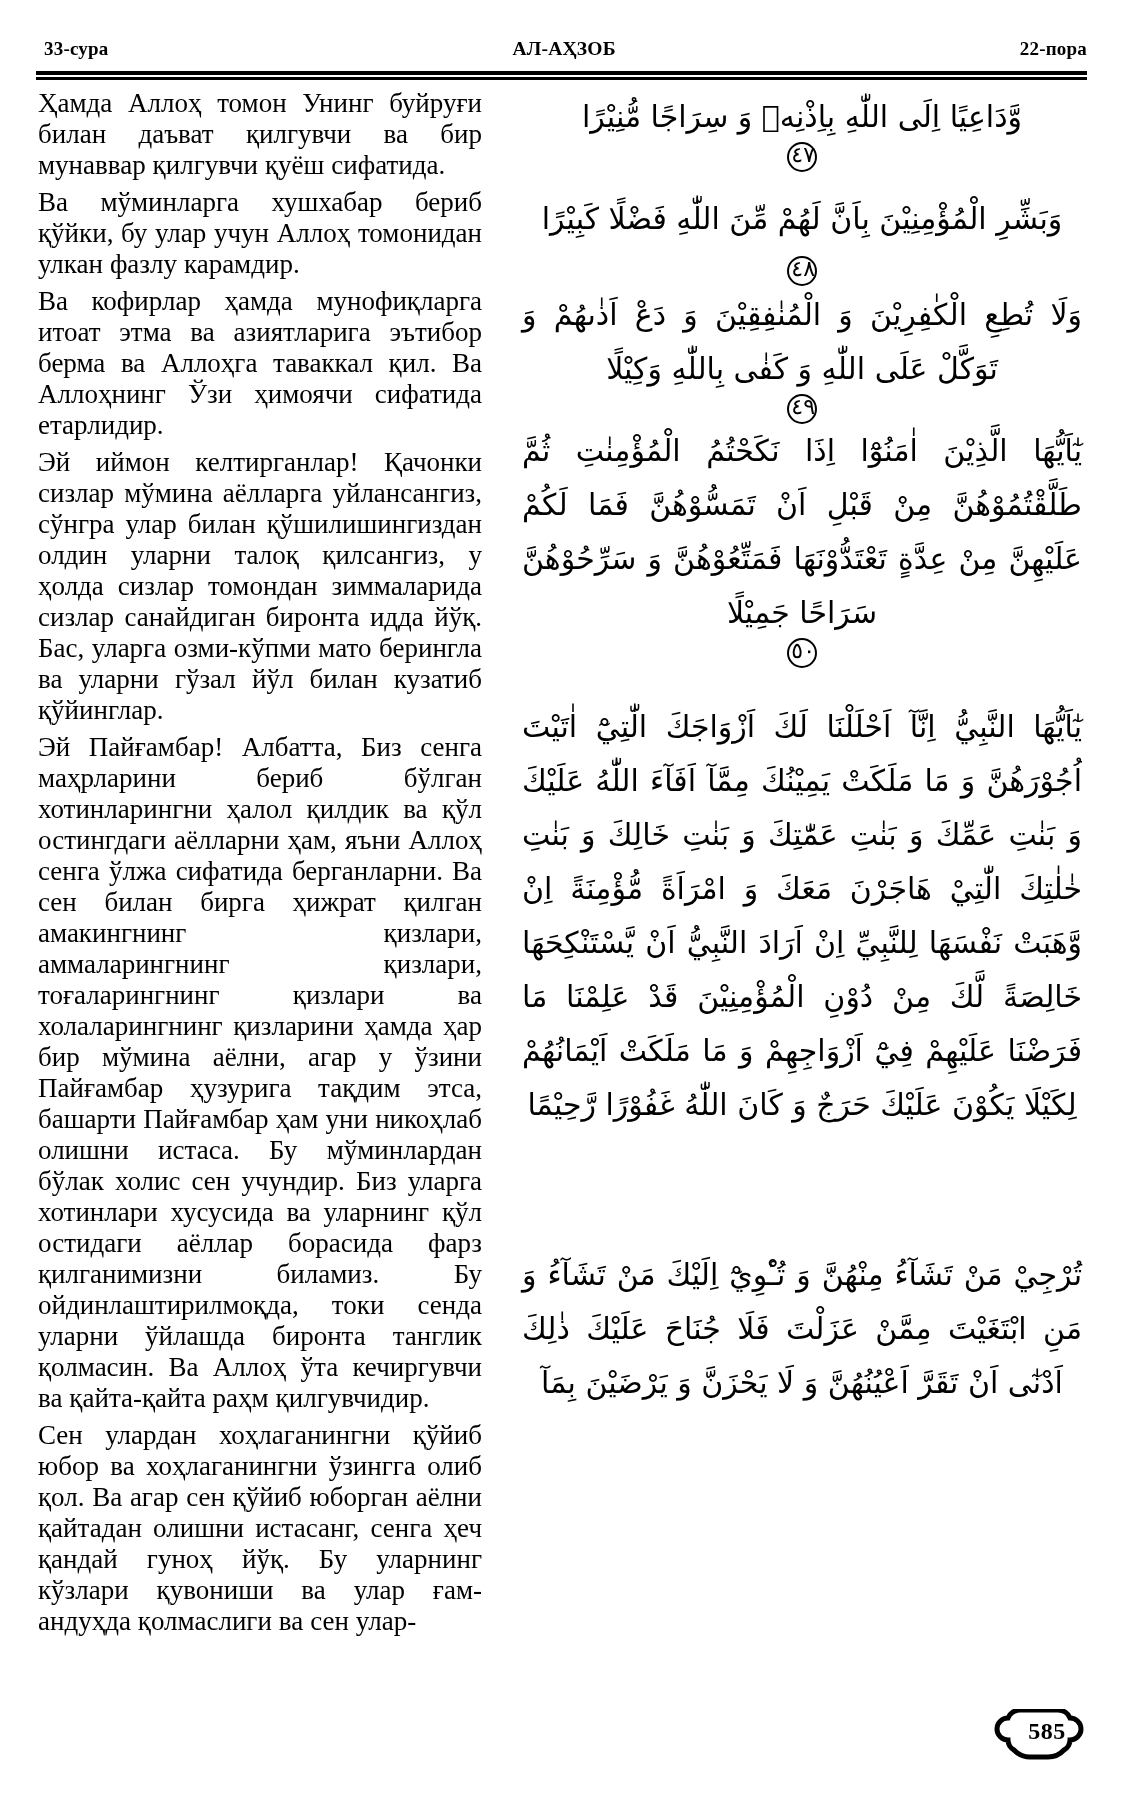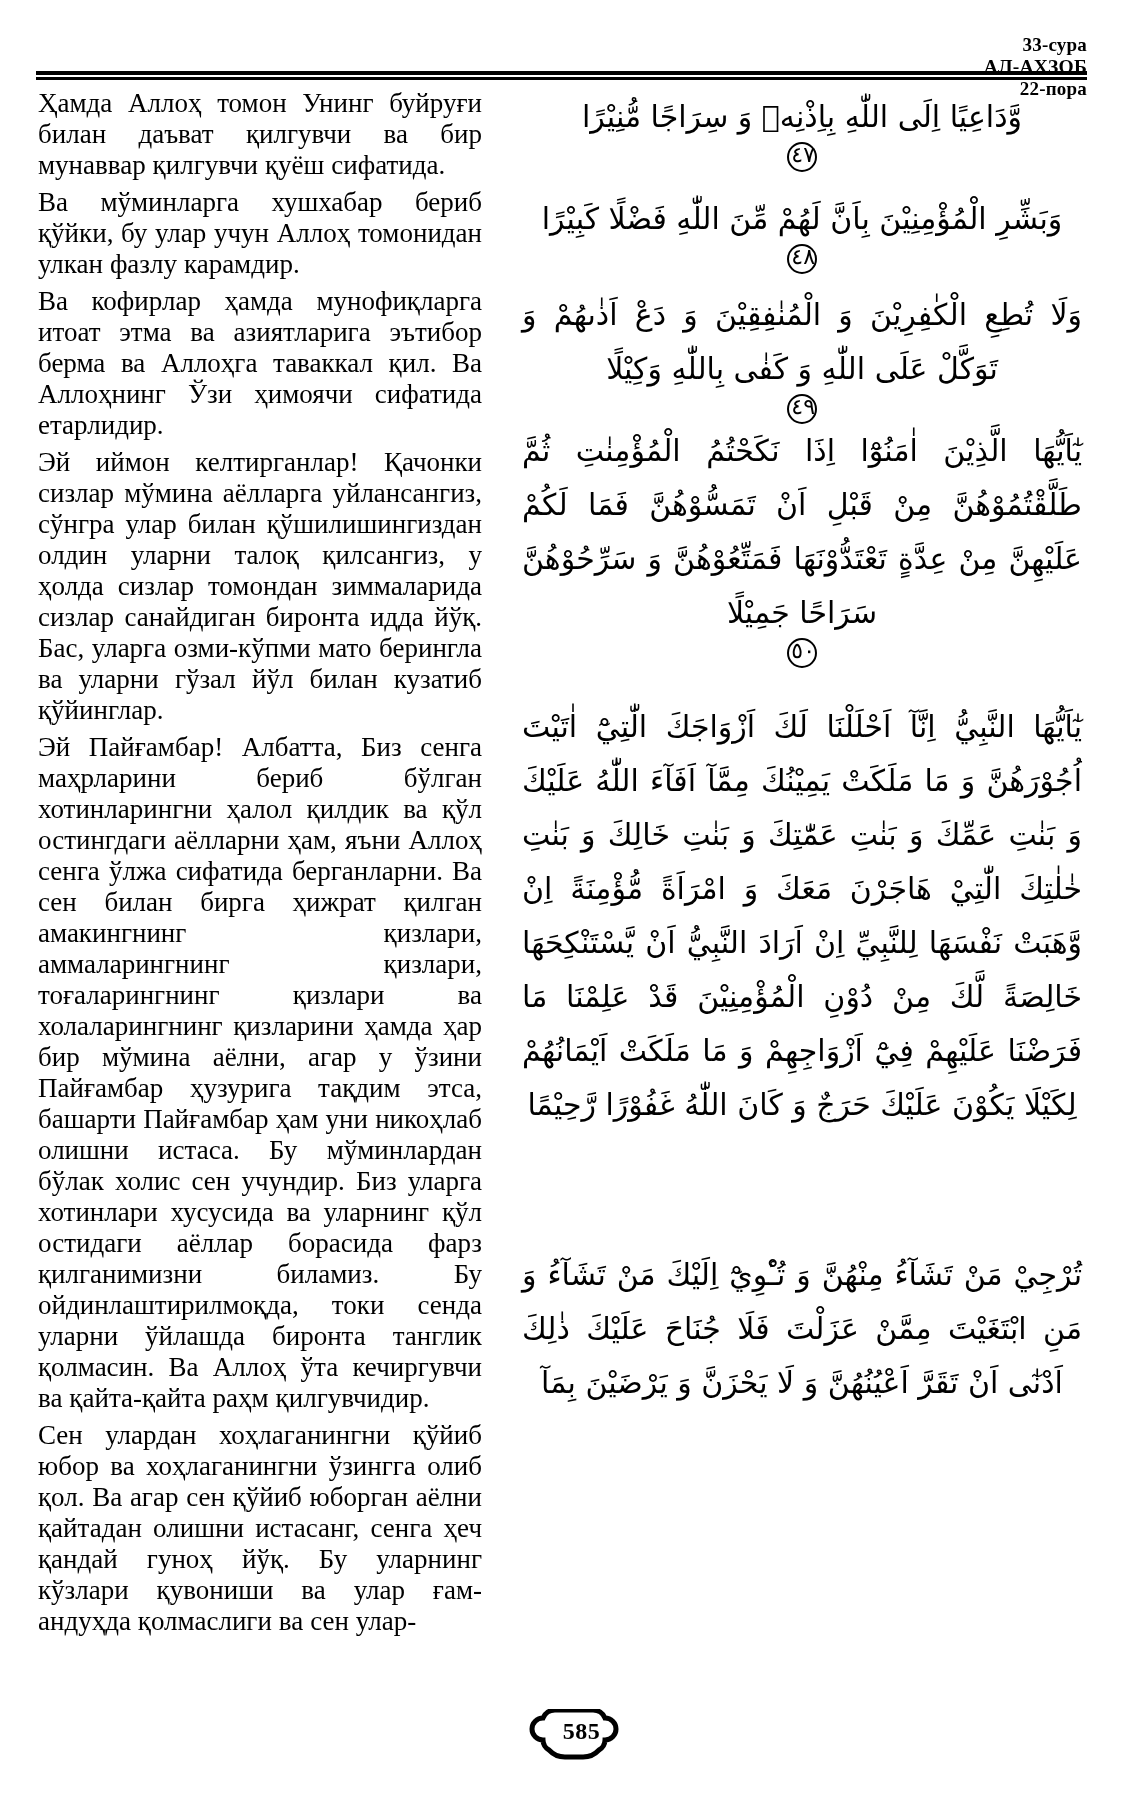--- a/index.html
+++ b/index.html
@@ -20,30 +20,29 @@
     position: absolute;
     inset: 0;
     width: 1123px;
     height: 1804px;
   }
 
   
   .running-head {
     position: absolute;
     top: 34px;
-    left: 36px;
+    left: 44px;
     right: 36px;
     height: 30px;
     display: flex;
-    align-items: flex-end;
+    align-items: center;
     justify-content: space-between;
     font-weight: bold;
     font-size: 19px;
     letter-spacing: 0.2px;
-    flex-direction: column;
   }
   .running-head .rh-left  { text-align: left;  }
   .running-head .rh-mid   { text-align: center; flex: 1; font-size: 19.5px; }
   .running-head .rh-right { text-align: right; }
 
   .rule-group {
     position: absolute;
     top: 71px;
     left: 36px;
     right: 36px;
@@ -130,21 +129,21 @@
 
   
   .folio {
     position: absolute;
     left: 0;
     right: 0;
     top: 1702px;
     height: 70px;
     display: flex;
     align-items: center;
-    justify-content: center;
+    justify-content: flex-end;
     padding-left: 40px;
   }
   .folio-orn {
     position: relative;
     width: 152px;
     height: 56px;
   }
   .folio-orn svg { display: block; }
   .folio-num {
     position: absolute;
@@ -190,21 +189,21 @@
     <div class="col-ar">
       <div class="ar-block-1">
         <p class="verse-ar">وَّدَاعِيًا اِلَى اللّٰهِ بِاِذْنِهٖ وَ سِرَاجًا مُّنِيْرًا</p>
         <div style="text-align:center;direction:rtl;">
           <span class="ayah-mark">٤٧</span>
         </div>
       </div>
 
       <div class="ar-block-2">
         <p class="verse-ar">وَبَشِّرِ الْمُؤْمِنِيْنَ بِاَنَّ لَهُمْ مِّنَ اللّٰهِ فَضْلًا كَبِيْرًا</p>
-        <div style="text-align:center;direction:rtl;">
+        <div style="text-align:center;direction:rtl;margin-top:12px;">
           <span class="ayah-mark">٤٨</span>
         </div>
       </div>
 
       <div class="ar-block-3">
         <p class="verse-ar">وَلَا تُطِعِ الْكٰفِرِيْنَ وَ الْمُنٰفِقِيْنَ وَ دَعْ اَذٰىهُمْ وَ تَوَكَّلْ عَلَى اللّٰهِ وَ كَفٰى بِاللّٰهِ وَكِيْلًا</p>
         <div style="text-align:center;direction:rtl;">
           <span class="ayah-mark">٤٩</span>
         </div>
       </div>

